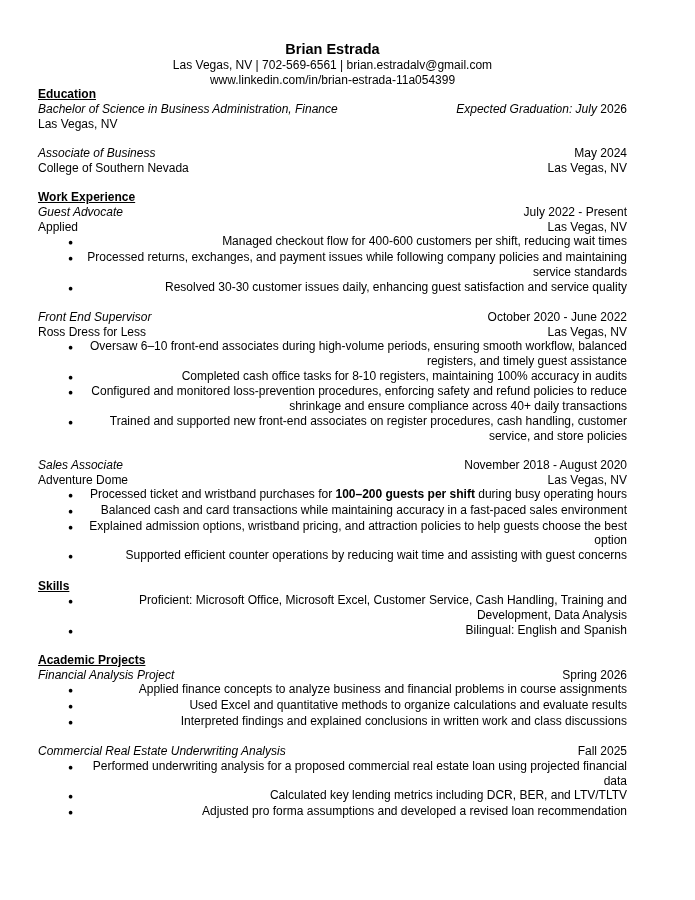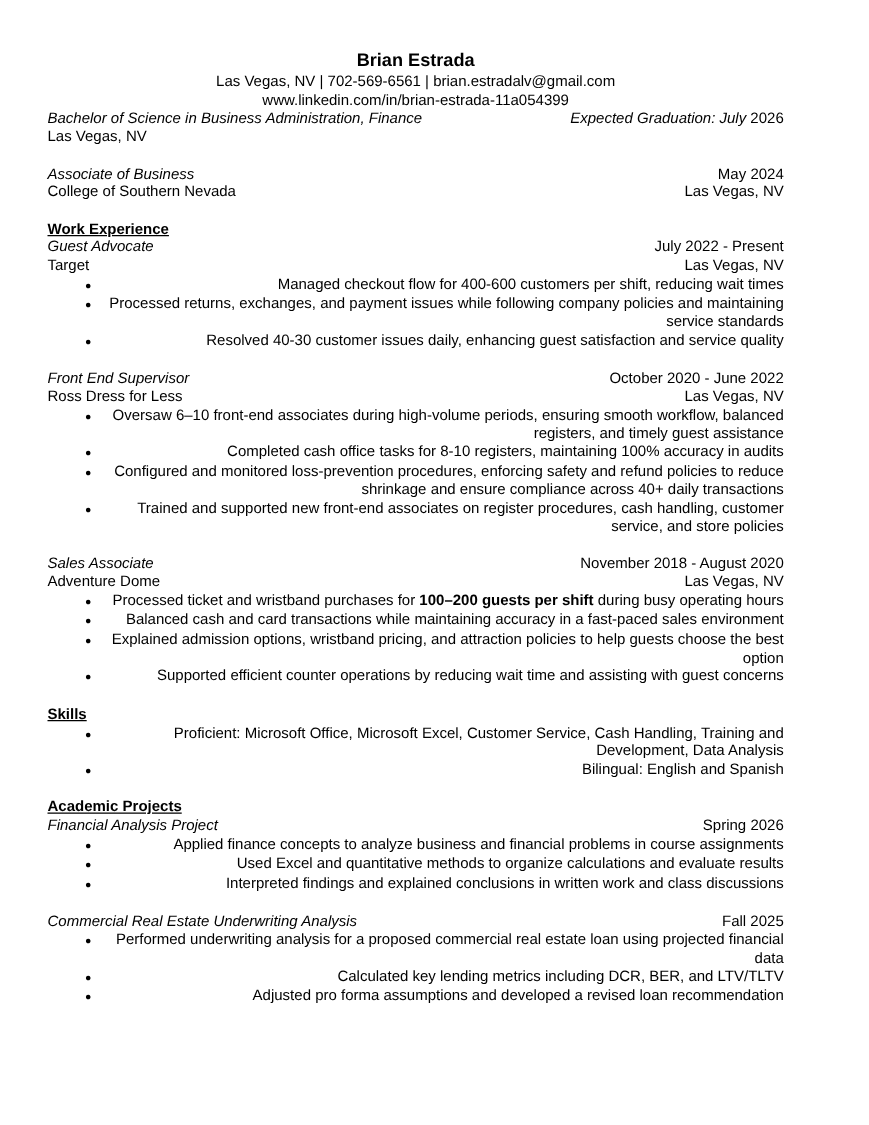--- a/index.html
+++ b/index.html
@@ -65,20 +65,21 @@
 <body>
 
 <div class="page">
   <div class="doc">
 
     <div class="center name">Brian Estrada</div>
     <div class="center">Las Vegas, NV | 702-569-6561 | brian.estradalv@gmail.com</div>
     <div class="center">www.linkedin.com/in/brian-estrada-11a054399</div>
 
     <div>
+      <div><span class="heading">Education</span></div>
 
       <div class="row">
         <span class="left it">Bachelor of Science in Business Administration, Finance</span>
         <span class="right"><span class="it">Expected Graduation: July </span><span>2026</span></span>
       </div>
       <div class="row">
         <span class="right">Las Vegas, NV</span>
       </div>
 
       <div class="spacer"></div>
@@ -97,34 +98,34 @@
 
     <div>
       <div><span class="heading">Work Experience</span></div>
 
       <div>
         <div class="row">
           <span class="left it">Guest Advocate</span>
           <span class="right">July 2022 - Present</span>
         </div>
         <div class="row">
-          <span class="left">Target</span>
+          <span class="left">Applied</span>
           <span class="right">Las Vegas, NV</span>
         </div>
         <div class="bullet">
             <span class="dot"></span>
             <span class="b-text">Managed checkout flow for 400-600 customers per shift, reducing wait times</span>
           </div>
         <div class="bullet">
             <span class="dot"></span>
             <span class="b-text">Processed returns, exchanges, and payment issues while following company policies and maintaining service standards</span>
           </div>
         <div class="bullet">
             <span class="dot"></span>
-            <span class="b-text">Resolved 40-30 customer issues daily, enhancing guest satisfaction and service quality</span>
+            <span class="b-text">Resolved 30-30 customer issues daily, enhancing guest satisfaction and service quality</span>
           </div>
       </div>
 
       <div class="spacer"></div>
 
       <div>
         <div class="row">
           <span class="left it">Front End Supervisor</span>
           <span class="right">October 2020 - June 2022</span>
         </div>

